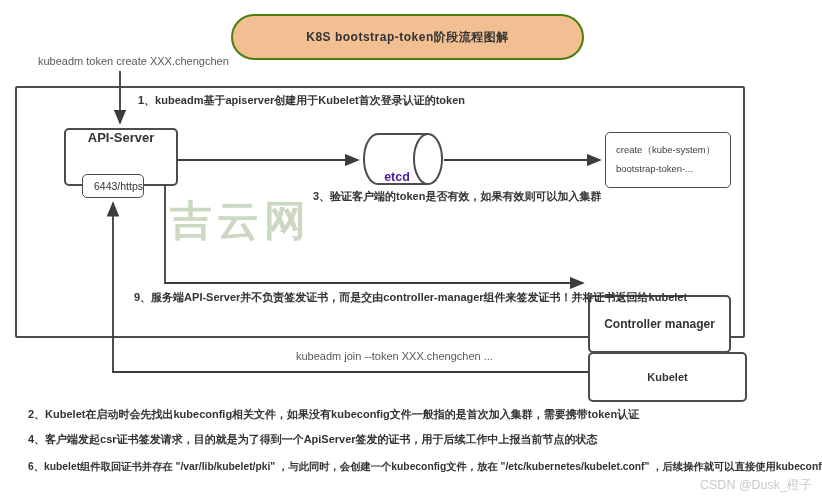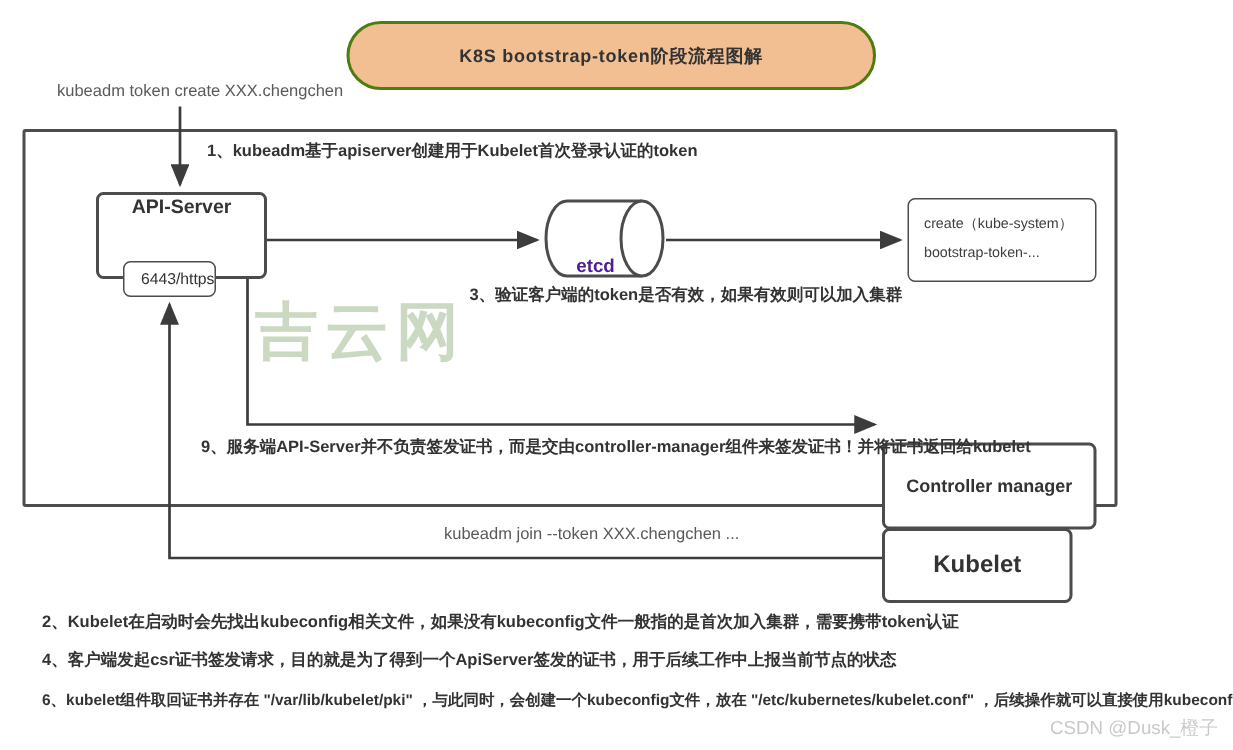--- a/index.html
+++ b/index.html
@@ -29,21 +29,21 @@
     display:flex;align-items:center;justify-content:flex-end;
     font-size:10.5px;color:#333;box-sizing:border-box;font-weight:normal;
   }
   .secrets-box{
     left:605px;top:132px;width:126px;height:56px;
     background:#fff;border:1.5px solid #4c4c4c;border-radius:5px;
     box-sizing:border-box;padding:7px 0 0 10px;
     font-size:9.5px;color:#3d3d3d;line-height:19px;font-weight:normal;
   }
   .controller{left:588px;top:253px;width:143px;height:58px;font-size:12px;margin-top:42px;}
-  .kubelet{left:588px;top:352px;width:127px;height:50px;font-size:16px;}
+  .kubelet{left:588px;top:352px;width:159px;height:50px;font-size:11px;}
   .etcd-label{
     left:364px;top:134px;width:66px;height:50px;
     display:flex;align-items:flex-end;justify-content:center;
     font-size:12.5px;font-weight:bold;color:#4c1d95;
   }
   
   .outer-box{
     left:15px;top:86px;width:730px;height:252px;
     border:2px solid #4c4c4c;border-radius:2px;box-sizing:border-box;background:transparent;
   }

